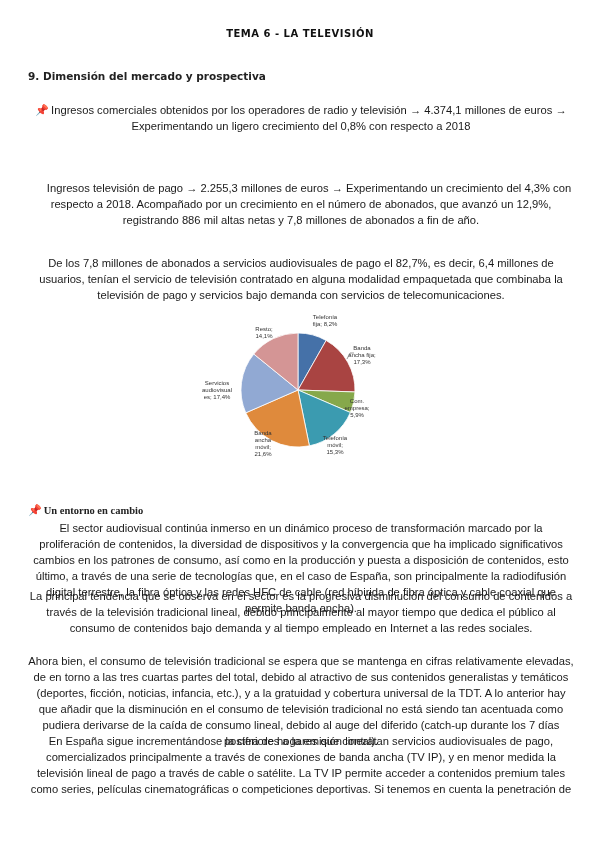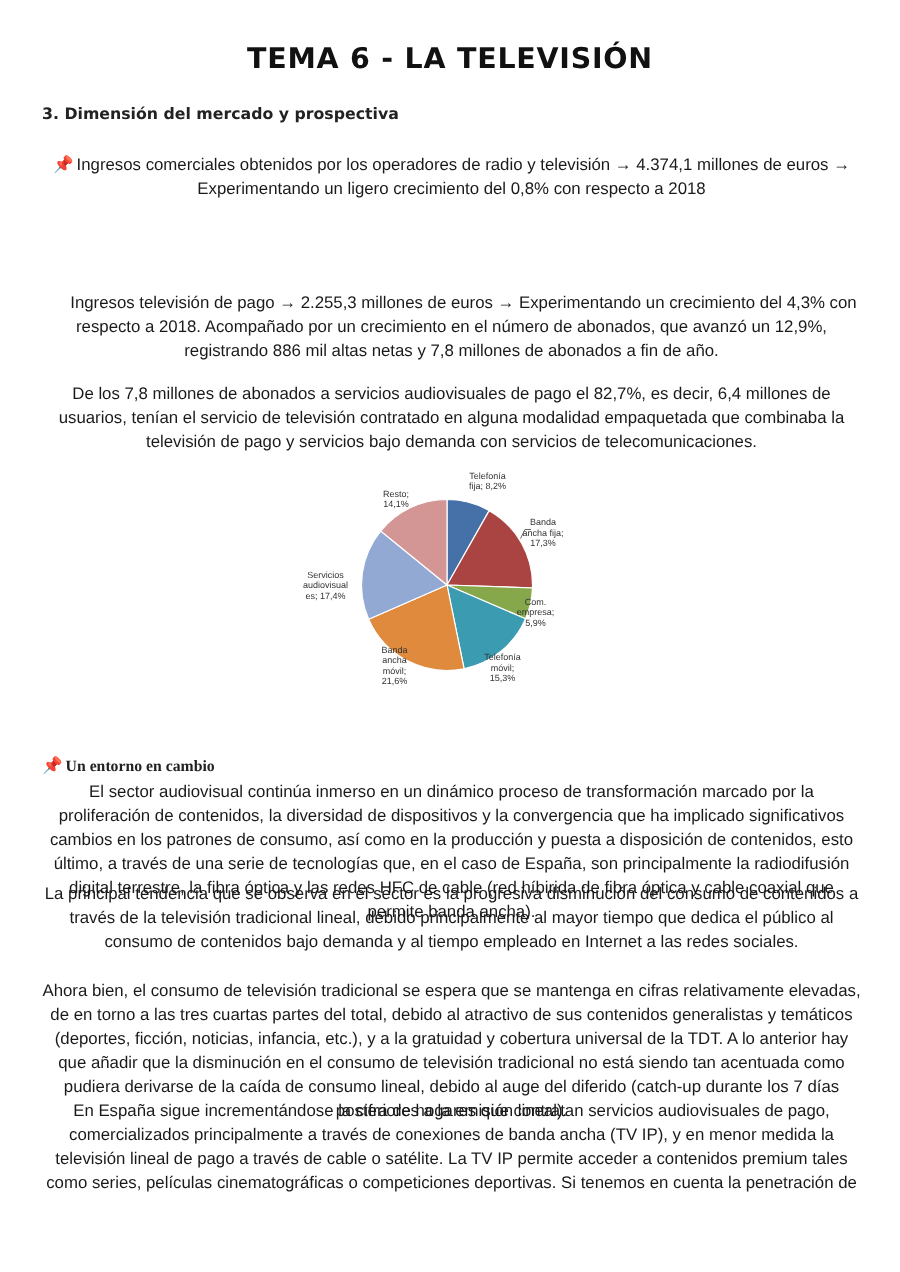--- a/index.html
+++ b/index.html
@@ -1,45 +1,45 @@
 <!DOCTYPE html>
 <html><head>
 <meta charset="utf-8">
 <style>
   html, body { margin: 0; padding: 0; background: #ffffff; }
   body { width: 600px; height: 848px; position: relative; overflow: hidden;
          font-family: "Liberation Sans", sans-serif; color: #1a1a1a; }
   .page { position: absolute; left: 0; top: 0; width: 600px; height: 848px; }
   .title { position: absolute; top: 28px; left: 0; width: 600px; text-align: center;
-           font-family: "DejaVu Sans", sans-serif; font-weight: bold; font-size: 19px;
+           font-family: "DejaVu Sans", sans-serif; font-weight: bold; font-size: 10px;
            letter-spacing: 0.5px; color: #111; }
   .h1 { position: absolute; left: 28px; top: 70px; font-family: "DejaVu Sans", sans-serif;
         font-size: 10.5px; font-weight: bold; color: #222; }
   .p { position: absolute; left: 28px; width: 546px; font-size: 11.2px; line-height: 16px; color: #1a1a1a; text-align: center; }
   .ind { text-indent: 16px; }
   .pin { color: #d42a2a; font-size: 11px; margin-right: 2px; }
   .h2 { position: absolute; left: 28px; top: 504px; font-family: Liberation Serif, serif;
         font-size: 10.5px; font-weight: bold; color: #222; }
   svg.chart { position: absolute; left: 200px; top: 305px; }
   .lbl { font-family: "Liberation Sans", sans-serif; font-size: 6px; fill: #333; }
 </style>
 </head>
 <body>
 
 <div class="page">
   <div class="title">TEMA 6 - LA TELEVISIÓN</div>
 
-  <div class="h1">3. Dimensión del mercado y prospectiva</div>
+  <div class="h1">9. Dimensión del mercado y prospectiva</div>
 
   <div class="p" style="top:102px;">
     <span class="pin">📌</span><span>Ingresos comerciales obtenidos por los operadores de radio y televisión → 4.374,1  millones de euros → Experimentando un ligero crecimiento del 0,8% con respecto a 2018</span>
   </div>
 
 
-  <div class="p ind" style="top:194px;">Ingresos televisión de pago → 2.255,3 millones de euros → Experimentando un crecimiento del 4,3% con respecto a 2018. Acompañado por un crecimiento en el número de abonados, que avanzó un 12,9%, registrando 886 mil altas netas y 7,8 millones de abonados a fin de año.</div>
+  <div class="p ind" style="top:180px;">Ingresos televisión de pago → 2.255,3 millones de euros → Experimentando un crecimiento del 4,3% con respecto a 2018. Acompañado por un crecimiento en el número de abonados, que avanzó un 12,9%, registrando 886 mil altas netas y 7,8 millones de abonados a fin de año.</div>
 
   <div class="p" style="top:255px;">De los 7,8 millones de abonados a servicios audiovisuales de pago el 82,7%, es decir, 6,4 millones de usuarios, tenían el servicio de televisión contratado en alguna modalidad empaquetada que combinaba la televisión de pago y servicios bajo demanda con servicios de telecomunicaciones.</div>
 
   <svg class="chart" width="200" height="170" viewBox="0 0 200 170">
     <g id="pie-slices">
         <path d="M98,85 L98,28 A57,57 0 0 1 126.13665634532302,35.42855086135575 Z" fill="#4571a8" stroke="#ffffff" stroke-width="0.8"></path>
         <path d="M98,85 L126.13665634532302,35.42855086135575 A57,57 0 0 1 154.96583153262608,86.97333164887813 Z" fill="#a94442" stroke="#ffffff" stroke-width="0.8"></path>
         <path d="M98,85 L154.96583153262608,86.97333164887813 A57,57 0 0 1 150.36460416298561,107.51551089479939 Z" fill="#86a84b" stroke="#ffffff" stroke-width="0.8"></path>
         <path d="M98,85 L150.36460416298561,107.51551089479939 A57,57 0 0 1 109.40597228974356,140.8471467142736 Z" fill="#3b9bb0" stroke="#ffffff" stroke-width="0.8"></path>
         <path d="M98,85 L109.40597228974356,140.8471467142736 A57,57 0 0 1 45.77818531248993,107.84473836014232 Z" fill="#df8a3c" stroke="#ffffff" stroke-width="0.8"></path>

